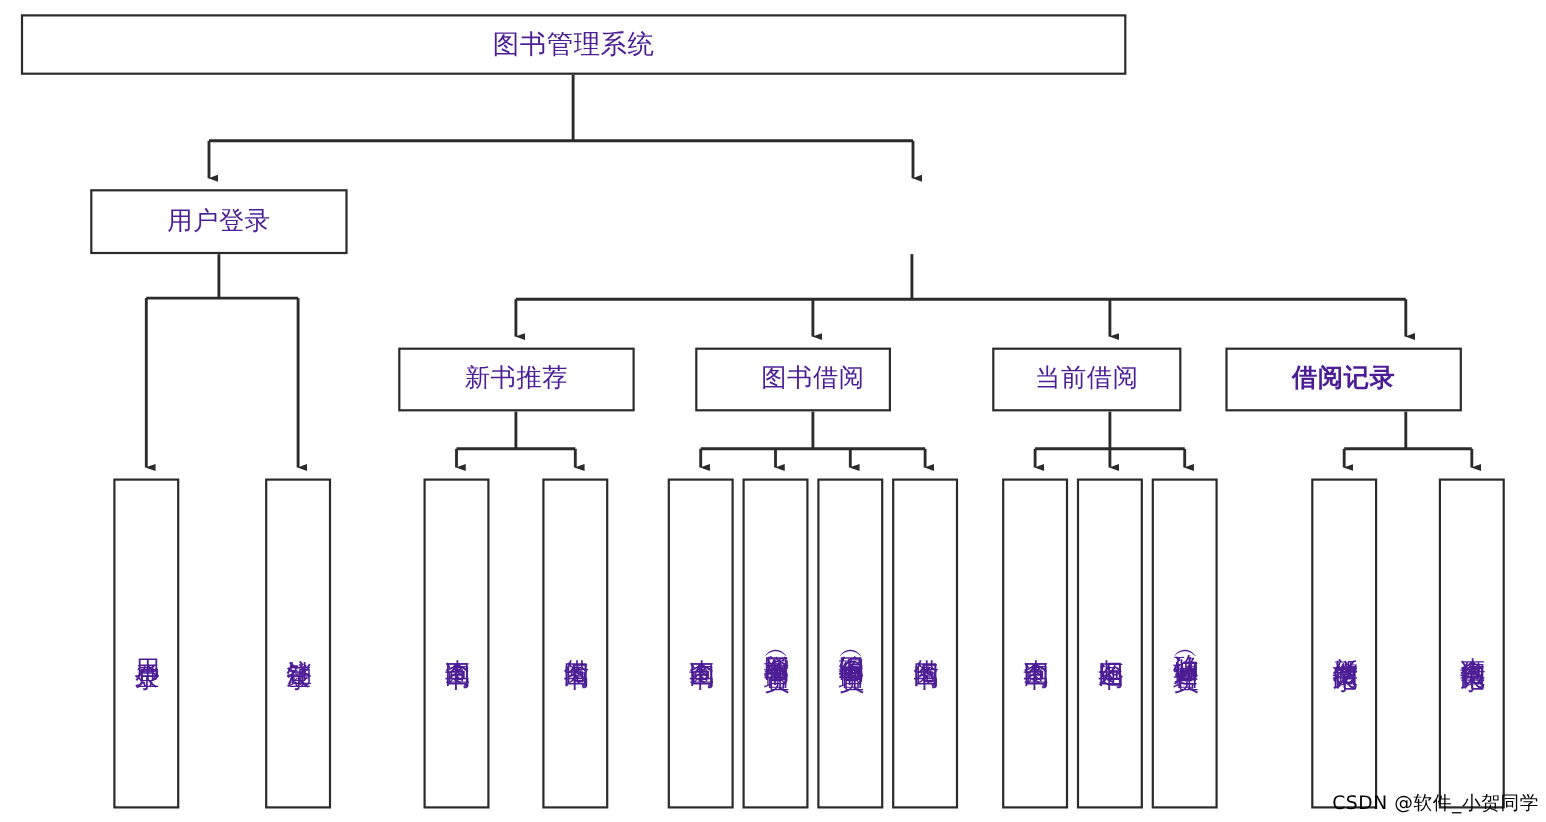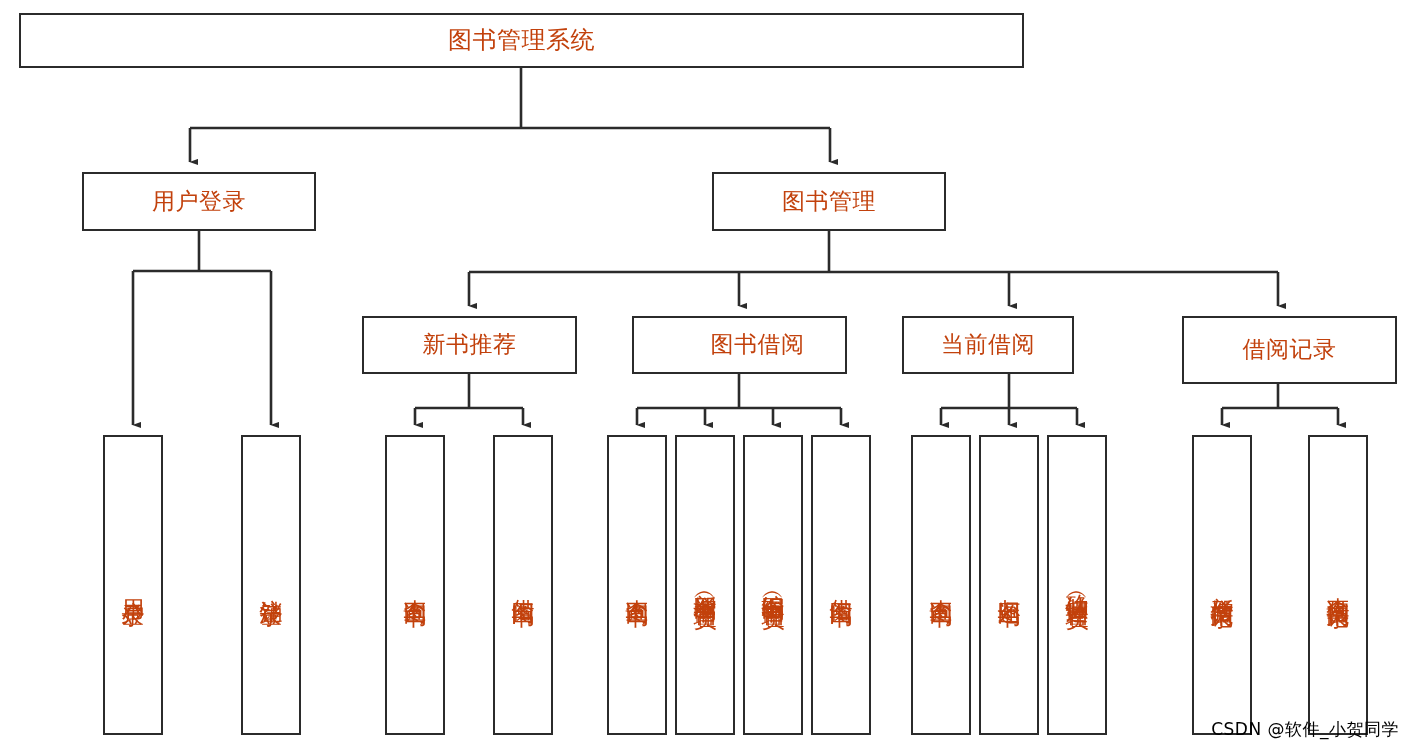--- a/index.html
+++ b/index.html
@@ -27,21 +27,21 @@
     pointer-events: none;
   }
   .node {
     position: absolute;
     box-sizing: border-box;
     background: #ffffff;
     border: 2px solid #2b2b2b;
     display: flex;
     align-items: center;
     justify-content: center;
-    color: #c2410c;
+    color: #4c1d95;
   }
   .node-label {
     display: block;
     text-align: center;
     line-height: 1.18;
     white-space: pre;
   }
   .node.horizontal .node-label {
     font-size: 23px;
     letter-spacing: 0.5px;
@@ -128,37 +128,34 @@
   </svg>
 
   <div class="node horizontal root" style="left:19px; top:13px; width:1005px; height:55px;">
     <span class="node-label">图书管理系统</span>
   </div>
 
   <div class="node horizontal" style="left:82px; top:172px; width:234px; height:59px;">
     <span class="node-label">用户登录</span>
   </div>
 
-  <div class="node horizontal" style="left:712px; top:172px; width:234px; height:59px;">
-    <span class="node-label">图书管理</span>
-  </div>
 
   <div class="node horizontal" style="left:362px; top:316px; width:215px; height:58px;">
     <span class="node-label">新书推荐</span>
   </div>
 
-  <div class="node horizontal" style="left:632px; top:316px; width:215px; height:58px;padding-left:36px;">
+  <div class="node horizontal" style="left:632px; top:316px; width:178px; height:58px;padding-left:36px;">
     <span class="node-label">图书借阅</span>
   </div>
 
   <div class="node horizontal" style="left:902px; top:316px; width:172px; height:58px;">
     <span class="node-label">当前借阅</span>
   </div>
 
-  <div class="node horizontal" style="left:1182px; top:316px; width:215px; height:68px;">
+  <div class="node horizontal" style="left:1114px; top:316px; width:215px; height:58px;font-weight:bold;">
     <span class="node-label">借阅记录</span>
   </div>
 
   <div class="node vertical" style="left:103px; top:435px; width:60px; height:300px;">
     <span class="node-label">用户登录</span>
   </div>
 
   <div class="node vertical" style="left:241px; top:435px; width:60px; height:300px;">
     <span class="node-label">注销登录</span>
   </div>

